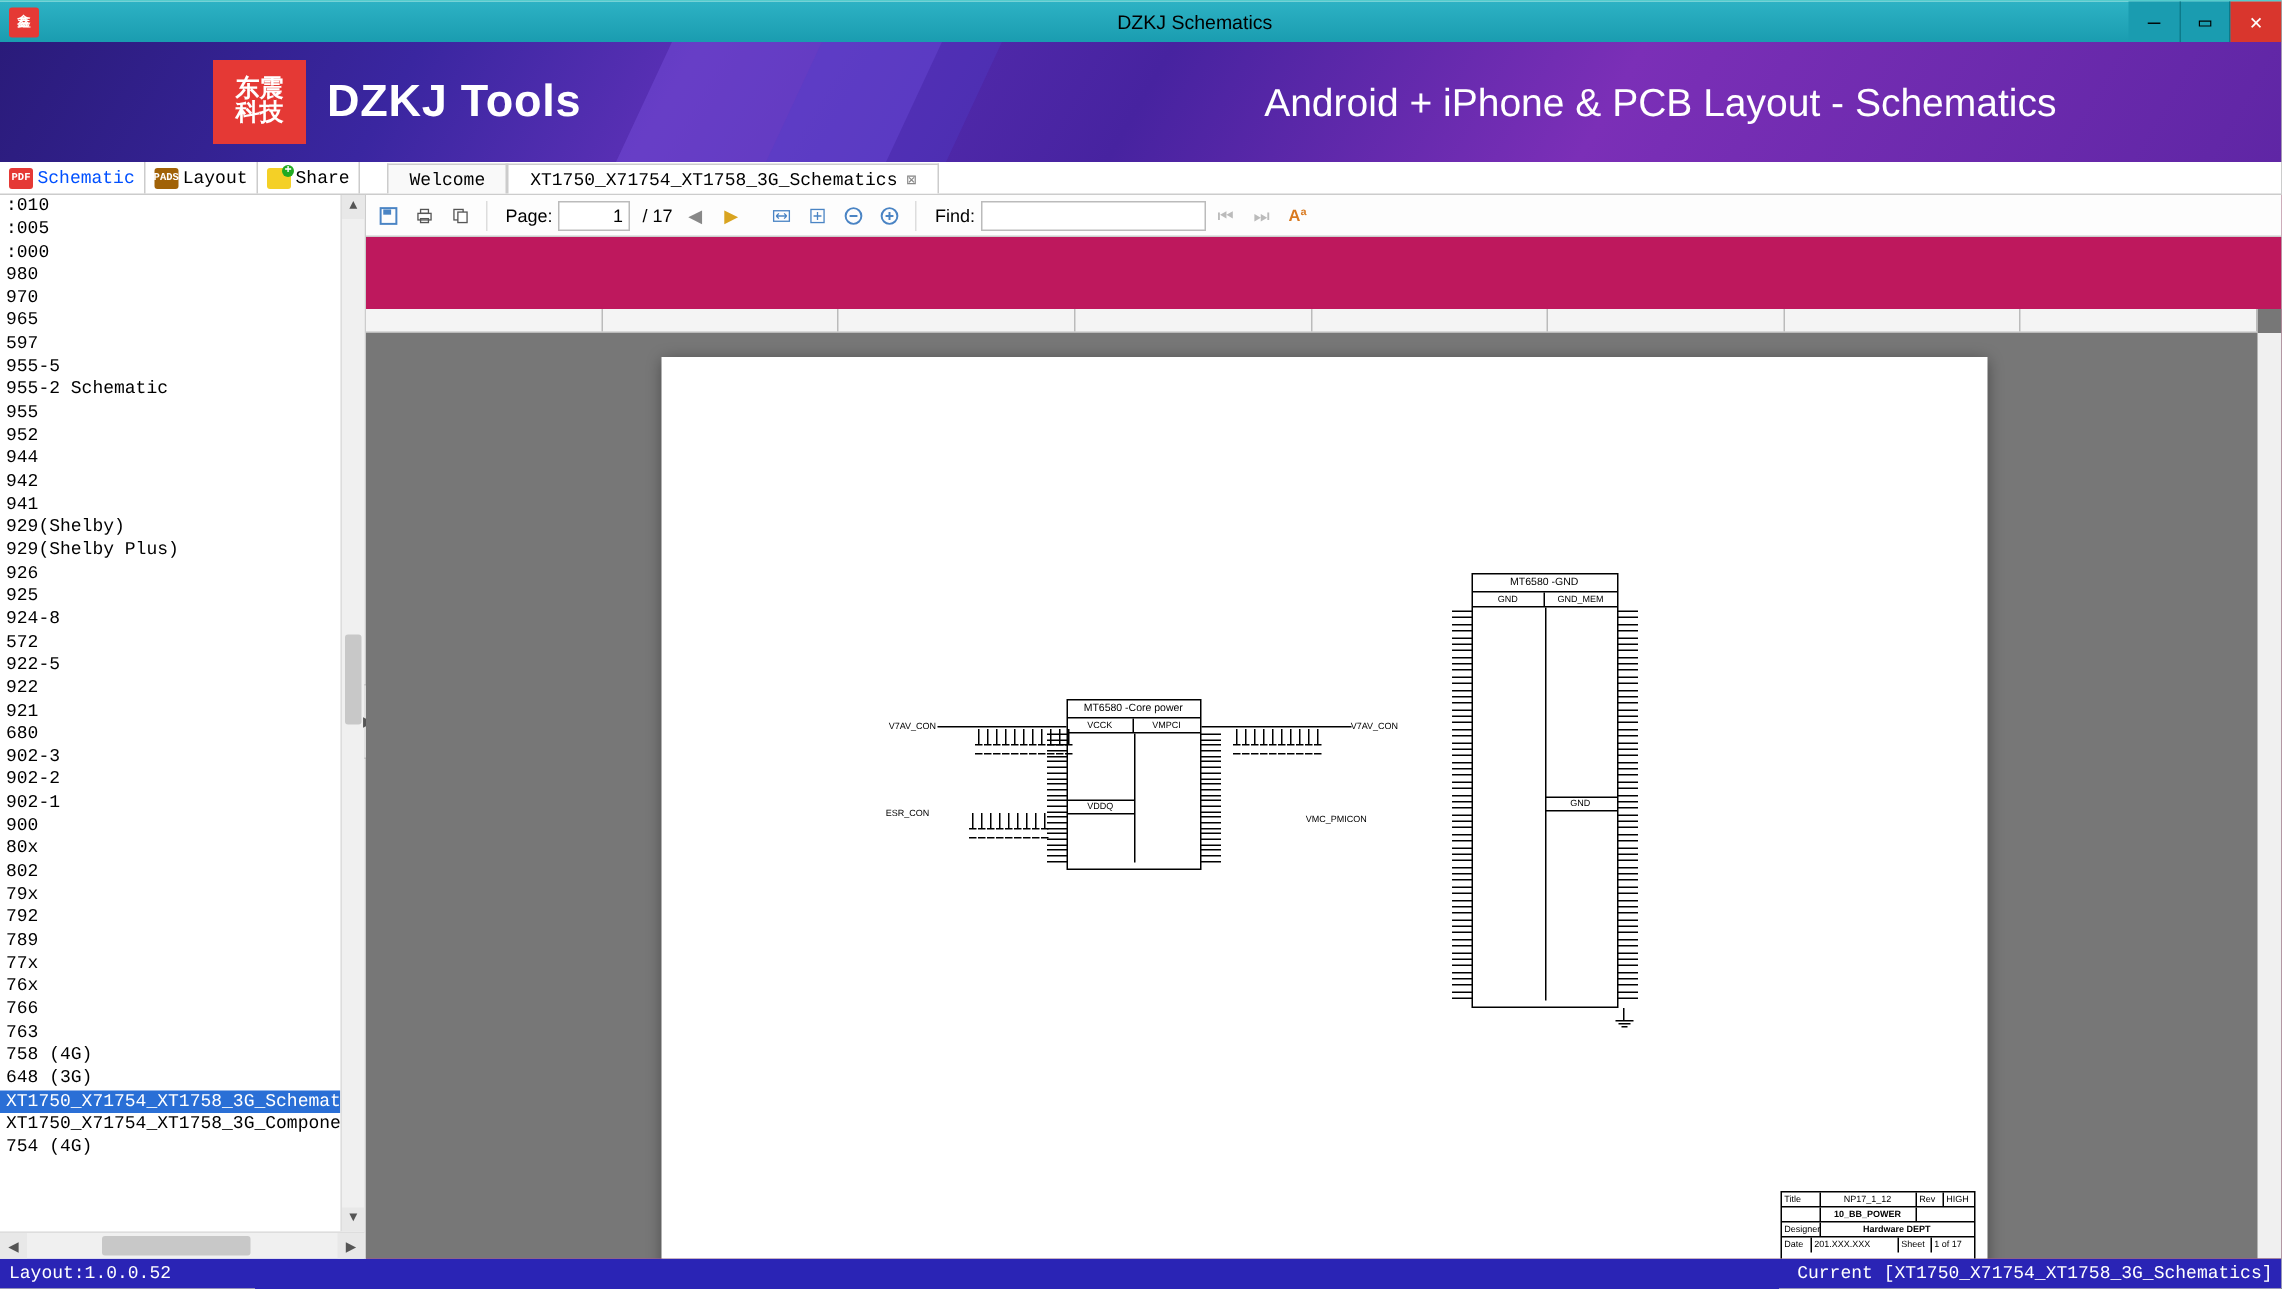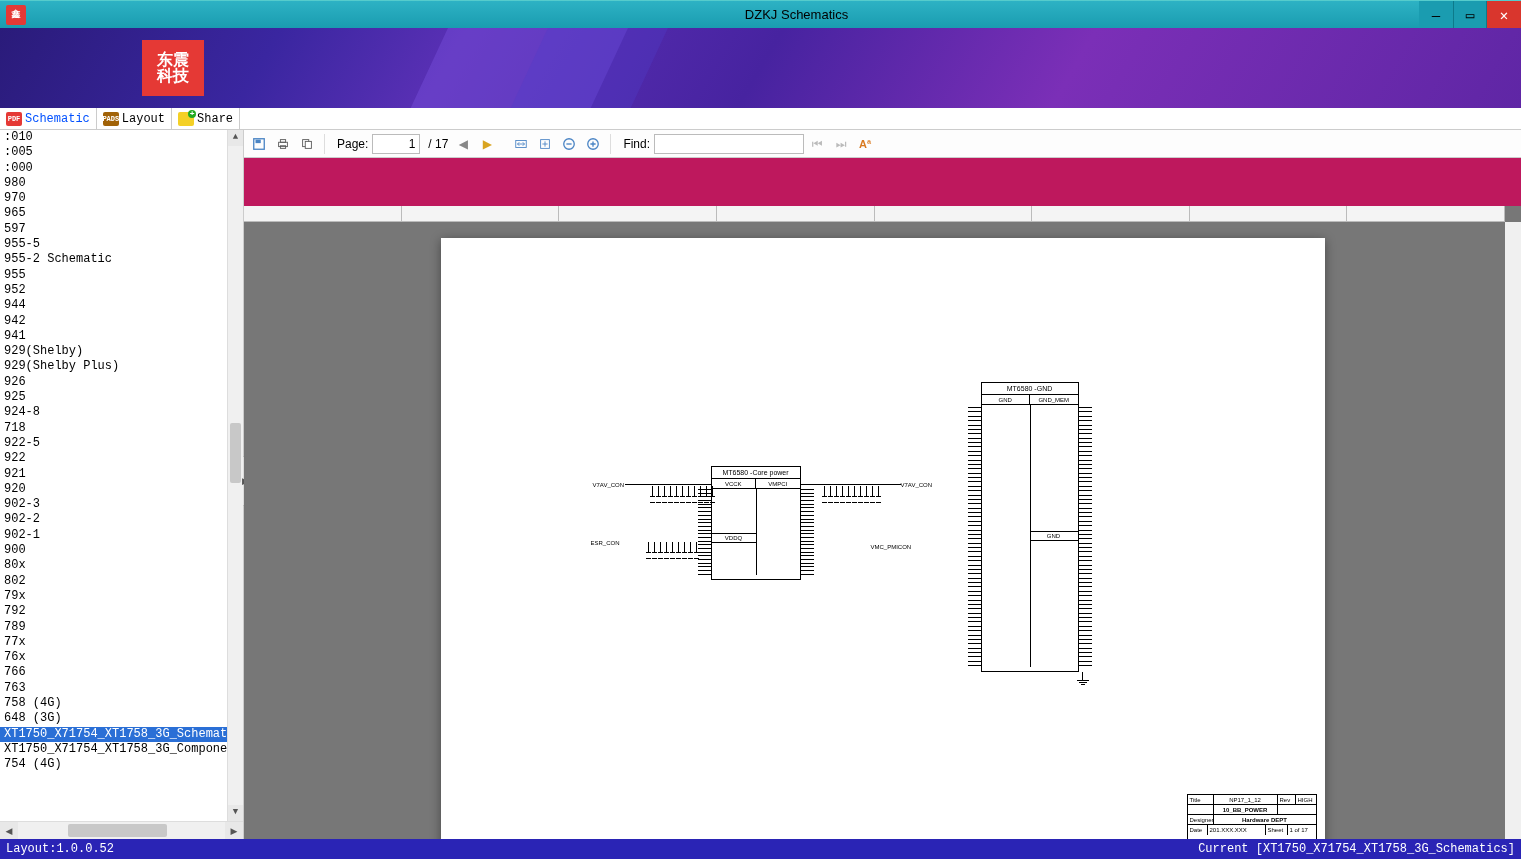--- a/index.html
+++ b/index.html
@@ -115,36 +115,47 @@
   <div class="win-btns">
     <div class="win-btn min">—</div>
     <div class="win-btn max">▭</div>
     <div class="win-btn close">✕</div>
   </div>
 </div>
 
 <div class="banner">
   <div class="logo-box" style="white-space:pre;">东震
 科技</div>
+  <div class="logo-text">DZKJ Tools</div>
+  <div class="tagline">Android + iPhone &amp; PCB Layout - Schematics</div>
 </div>
 
 <div class="mode-tabs">
   <div class="mode-tab active">
     <span class="icon16 icon-pdf">PDF</span>
     <span>Schematic</span>
   </div>
   <div class="mode-tab">
     <span class="icon16 icon-pads">PADS</span>
     <span>Layout</span>
   </div>
   <div class="mode-tab">
     <span class="icon16 icon-share"></span>
     <span>Share</span>
   </div>
   <div style="width:18px;"></div>
+  <div id="doc-tabs-container" style="display:flex;">
+      <div class="doc-tab">
+        <span>Welcome</span>
+      </div>
+      <div class="doc-tab active">
+        <span>XT1750_X71754_XT1758_3G_Schematics</span>
+        <span class="close-x">⊠</span>
+      </div>
+    </div>
 </div>
 
 <div class="content">
 
   <div class="sidebar" style="position:relative;">
     <div class="side-list">
       <div class="side-list-inner" id="side-list-inner">
           <div class="side-row">:010</div>
           <div class="side-row">:005</div>
           <div class="side-row">:000</div>
@@ -157,25 +168,25 @@
           <div class="side-row">955</div>
           <div class="side-row">952</div>
           <div class="side-row">944</div>
           <div class="side-row">942</div>
           <div class="side-row">941</div>
           <div class="side-row">929(Shelby)</div>
           <div class="side-row">929(Shelby Plus)</div>
           <div class="side-row">926</div>
           <div class="side-row">925</div>
           <div class="side-row">924-8</div>
-          <div class="side-row">718</div>
+          <div class="side-row">572</div>
           <div class="side-row">922-5</div>
           <div class="side-row">922</div>
           <div class="side-row">921</div>
-          <div class="side-row">920</div>
+          <div class="side-row">680</div>
           <div class="side-row">902-3</div>
           <div class="side-row">902-2</div>
           <div class="side-row">902-1</div>
           <div class="side-row">900</div>
           <div class="side-row">80x</div>
           <div class="side-row">802</div>
           <div class="side-row">79x</div>
           <div class="side-row">792</div>
           <div class="side-row">789</div>
           <div class="side-row">77x</div>

